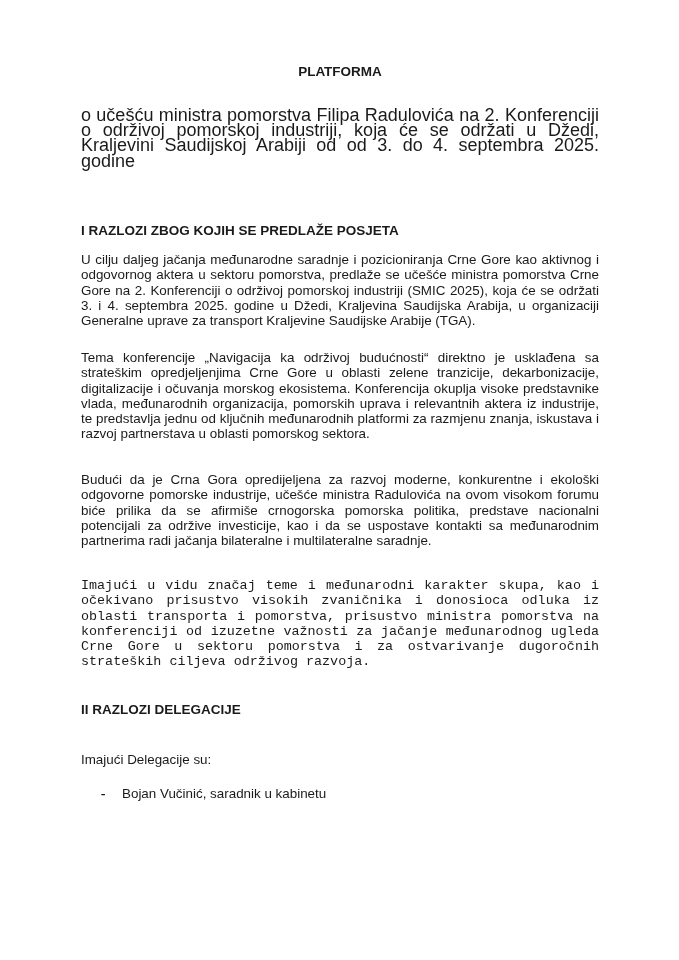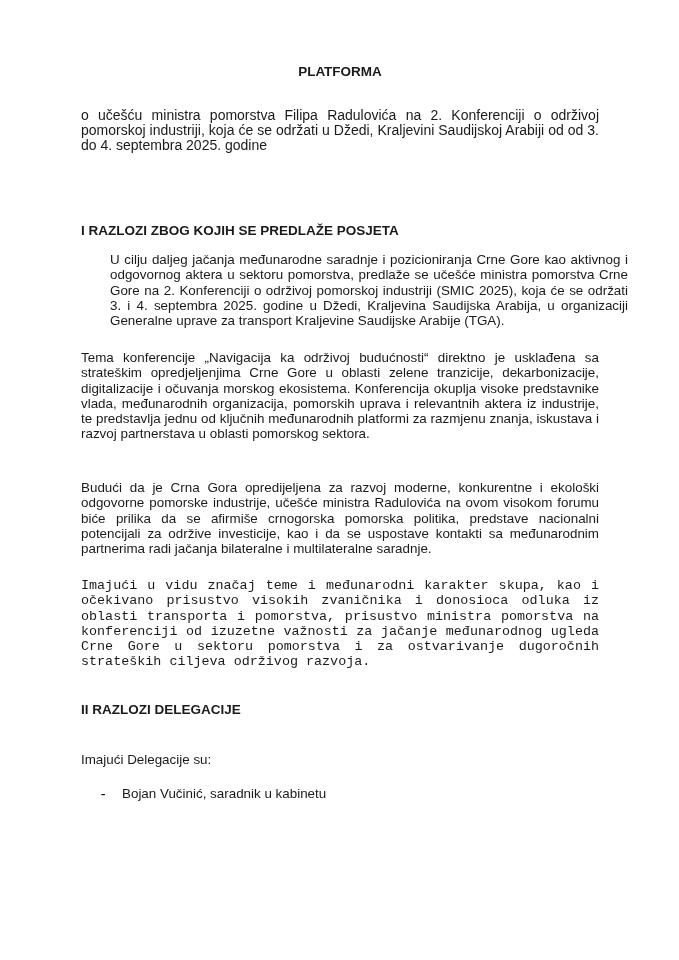--- a/index.html
+++ b/index.html
@@ -29,21 +29,21 @@
       text-align: center;
       font-weight: bold;
       font-size: 13.5px;
       line-height: 16px;
     }
     .subtitle {
       position: absolute;
       top: 108px;
       left: 0;
       width: 518px;
-      font-size: 14px;
+      font-size: 18px;
       line-height: 15.2px;
       text-align: justify;
     }
     .heading {
       position: absolute;
       left: 0;
       font-weight: bold;
       font-size: 13.5px;
       line-height: 16px;
     }
@@ -51,23 +51,23 @@
     .h2 { top: 702px; }
     .para {
       position: absolute;
       left: 0;
       width: 518px;
       font-size: 13.4px;
       line-height: 15.3px;
       text-align: justify;
       margin: 0;
     }
-    .p1 { top: 252px; margin-left: 29px; }
+    .p1 { top: 252px; }
     .p2 { top: 350px; }
-    .p3 { top: 472px; margin-top: 8px; }
+    .p3 { top: 472px; }
     .p4 { top: 578px; font-family: Liberation Mono, monospace; }
     .intro {
       position: absolute;
       top: 752px;
       left: 0;
       font-size: 13.4px;
       line-height: 16px;
     }
     .members {
       position: absolute;

